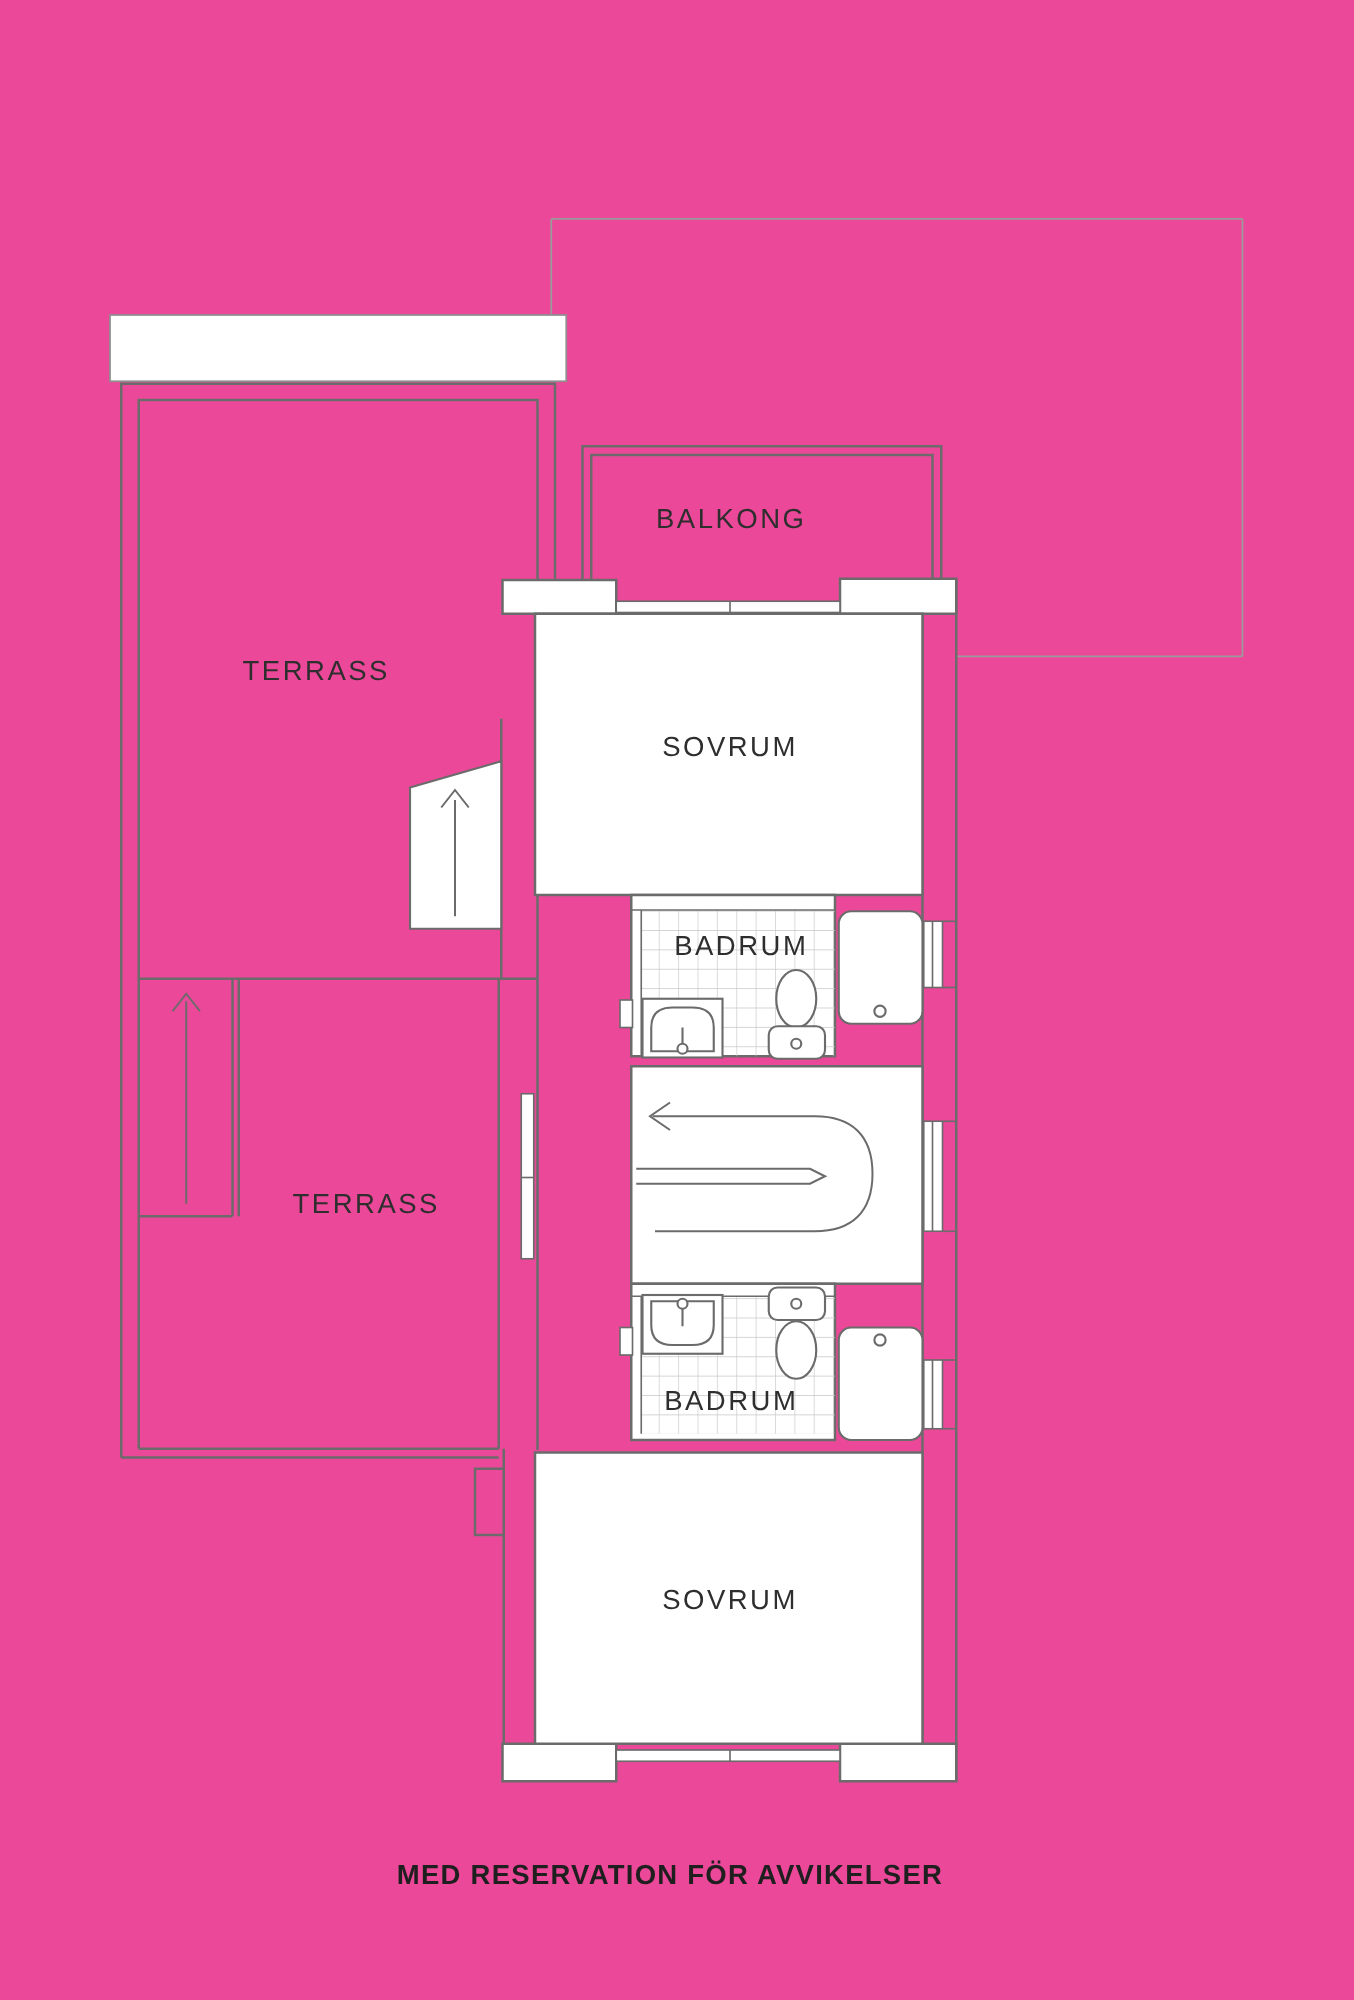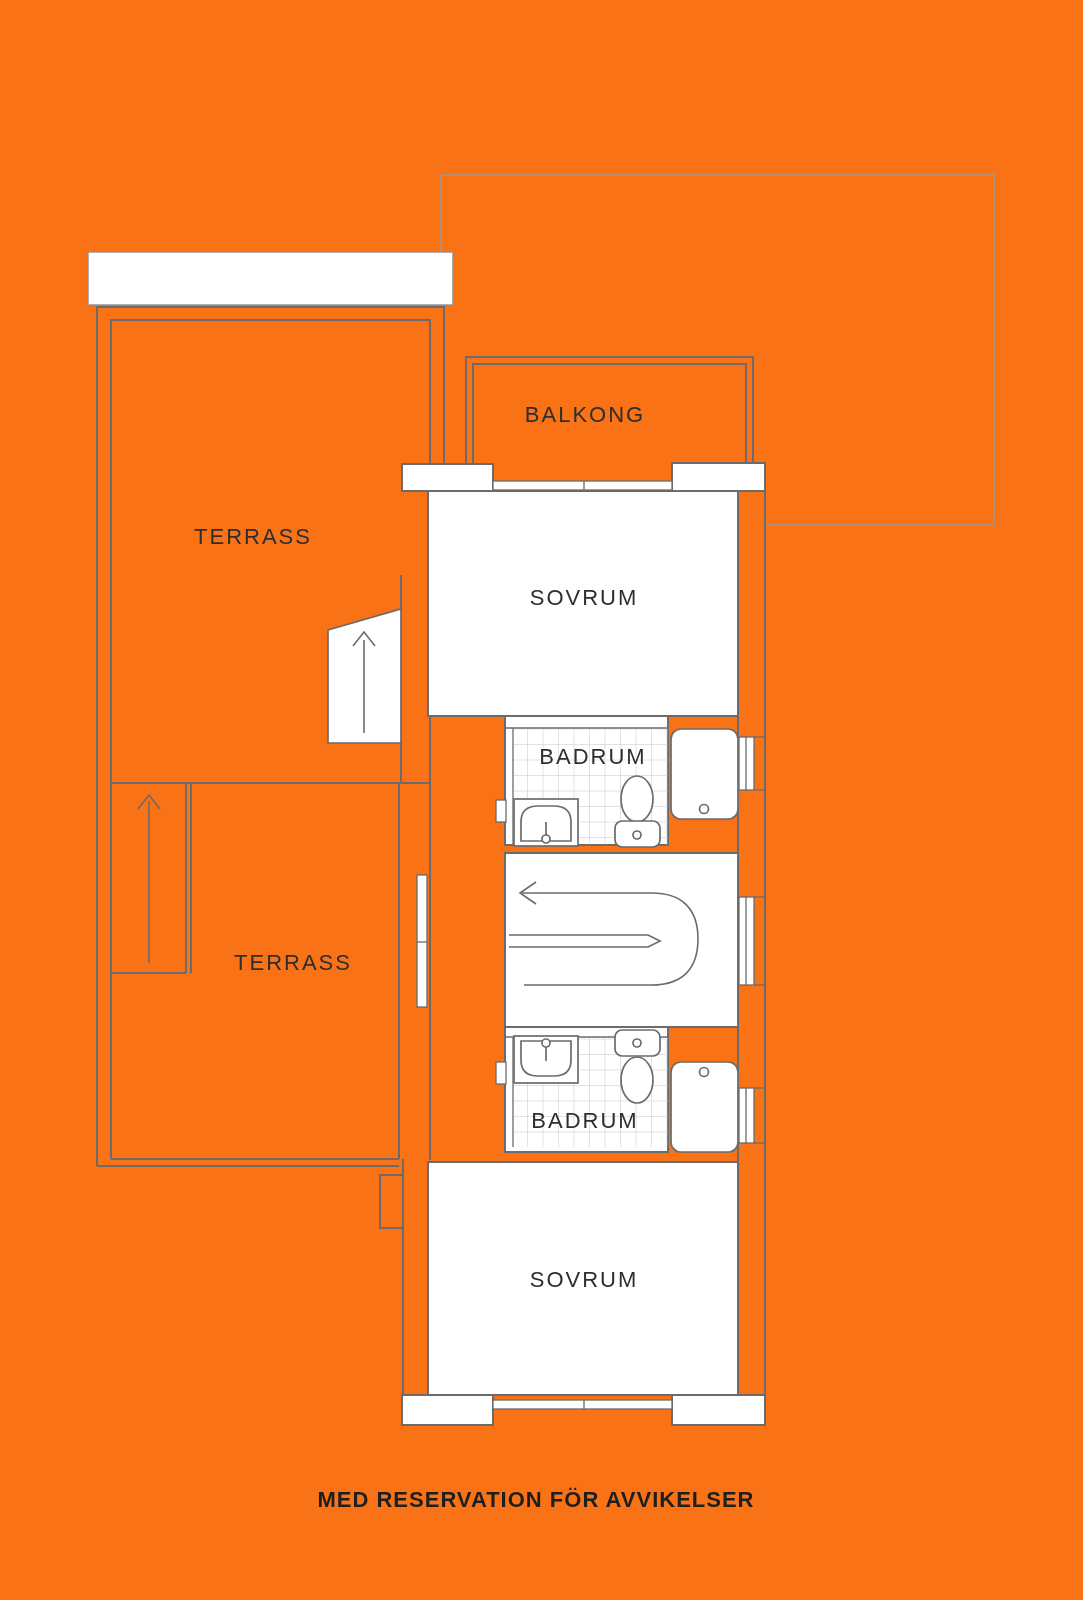--- a/index.html
+++ b/index.html
@@ -1,16 +1,16 @@
 <!DOCTYPE html>
 <html><head>
 <meta charset="utf-8">
 <style>
   html,body{margin:0;padding:0;background:#ffffff;}
-  #stage{position:relative;width:1083px;height:1600px;background:#f97316;overflow:hidden;
+  #stage{position:relative;width:1083px;height:1600px;background:#ec4899;overflow:hidden;
          font-family:"Liberation Sans",sans-serif;}
   svg{position:absolute;left:0;top:0;}
   .wall{stroke:#6b6b6b;stroke-width:2;fill:none;}
   .wallfill{stroke:#6b6b6b;stroke-width:2;fill:#ffffff;}
   .thin{stroke:#9a9a9a;stroke-width:1.4;fill:none;}
   .thinfill{stroke:#8f8f8f;stroke-width:1.4;fill:#ffffff;}
   .fix{stroke:#6b6b6b;stroke-width:1.7;fill:#ffffff;}
   .arrow{stroke:#6b6b6b;stroke-width:1.6;fill:none;}
   .glaz{stroke:#6b6b6b;stroke-width:1.3;fill:#ffffff;}
   .room-label{font-family:"Liberation Sans",sans-serif;font-size:22px;letter-spacing:2px;

